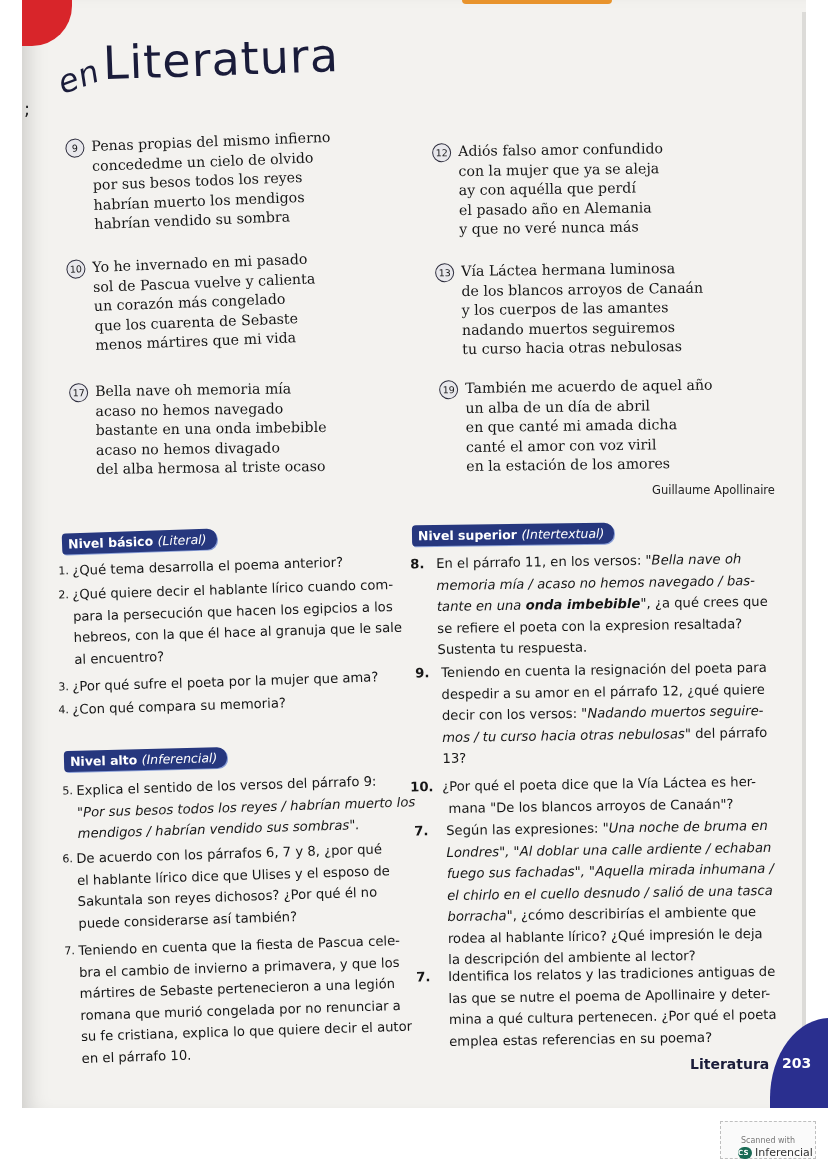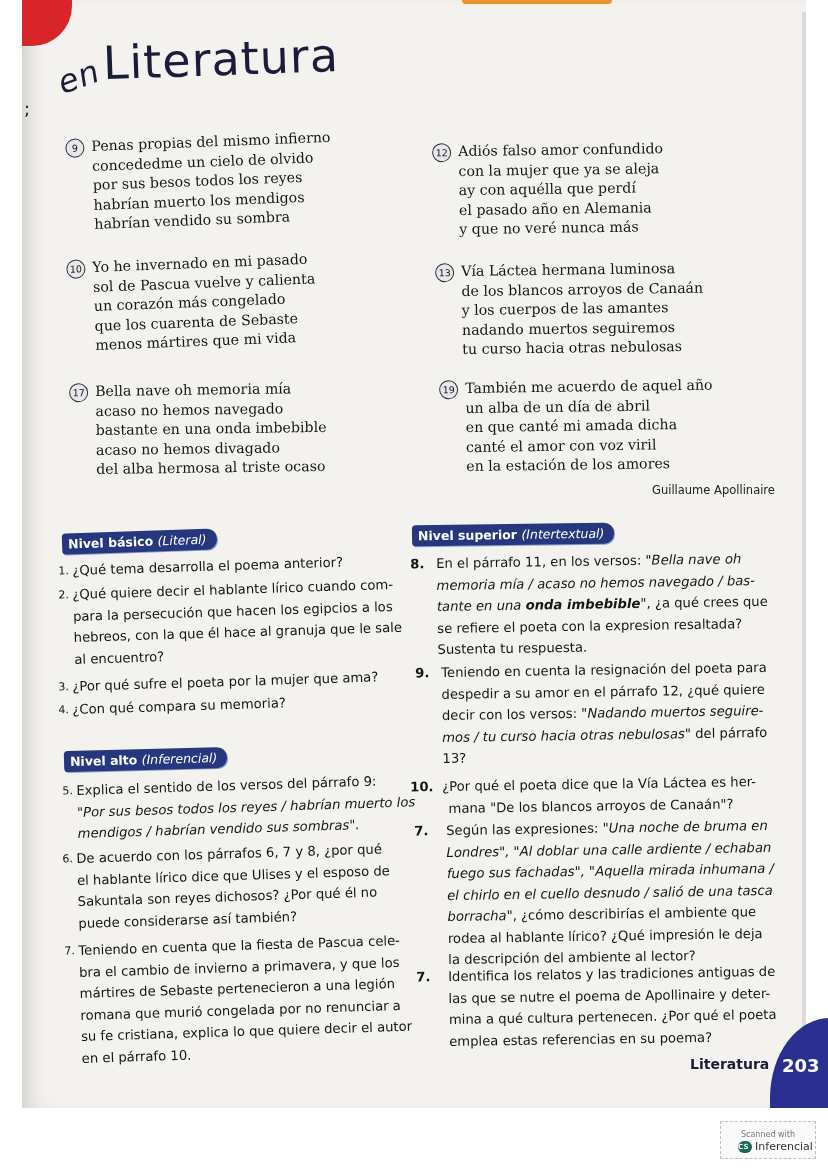--- a/index.html
+++ b/index.html
@@ -76,28 +76,28 @@
   .footer-wave {
     position: absolute; left: 770px; top: 1018px; width: 60px; height: 90px;
     background: #2a2f8f; border-top-left-radius: 60px 80px;
   }
   .footer-label {
     position: absolute; left: 690px; top: 1056px;
     font-family: "DejaVu Sans", sans-serif; font-weight: bold; font-size: 14px; color: #1a1c3a;
   }
   .footer-page {
     position: absolute; left: 782px; top: 1055px;
-    font-family: "DejaVu Sans", sans-serif; font-weight: bold; font-size: 18px; color: #fff;
+    font-family: "DejaVu Sans", sans-serif; font-weight: bold; font-size: 14px; color: #fff;
   }
   .cs-badge {
     position: absolute; left: 720px; top: 1121px; width: 94px; height: 36px;
     border: 1px dashed #bfbfbf; background: #fafafa;
     font-family: "DejaVu Sans", sans-serif; text-align: center;
   }
-  .cs-badge .small { font-size: 8px; color: #777; margin-top: 8px; }
+  .cs-badge .small { font-size: 8px; color: #777; margin-top: 14px; }
   .cs-badge .brand { font-size: 11px; color: #333; margin-top: 1px; display: flex; align-items: center; justify-content: center; gap: 3px; }
   .cs-logo {
     width: 14px; height: 12px; background: #1a6b55; color: #fff; font-size: 7px; font-weight: bold;
     border-radius: 6px; line-height: 12px; text-align: left; margin-left: 15px;
   }
 </style>
 </head>
 <body>
 
 <div class="page"></div>

